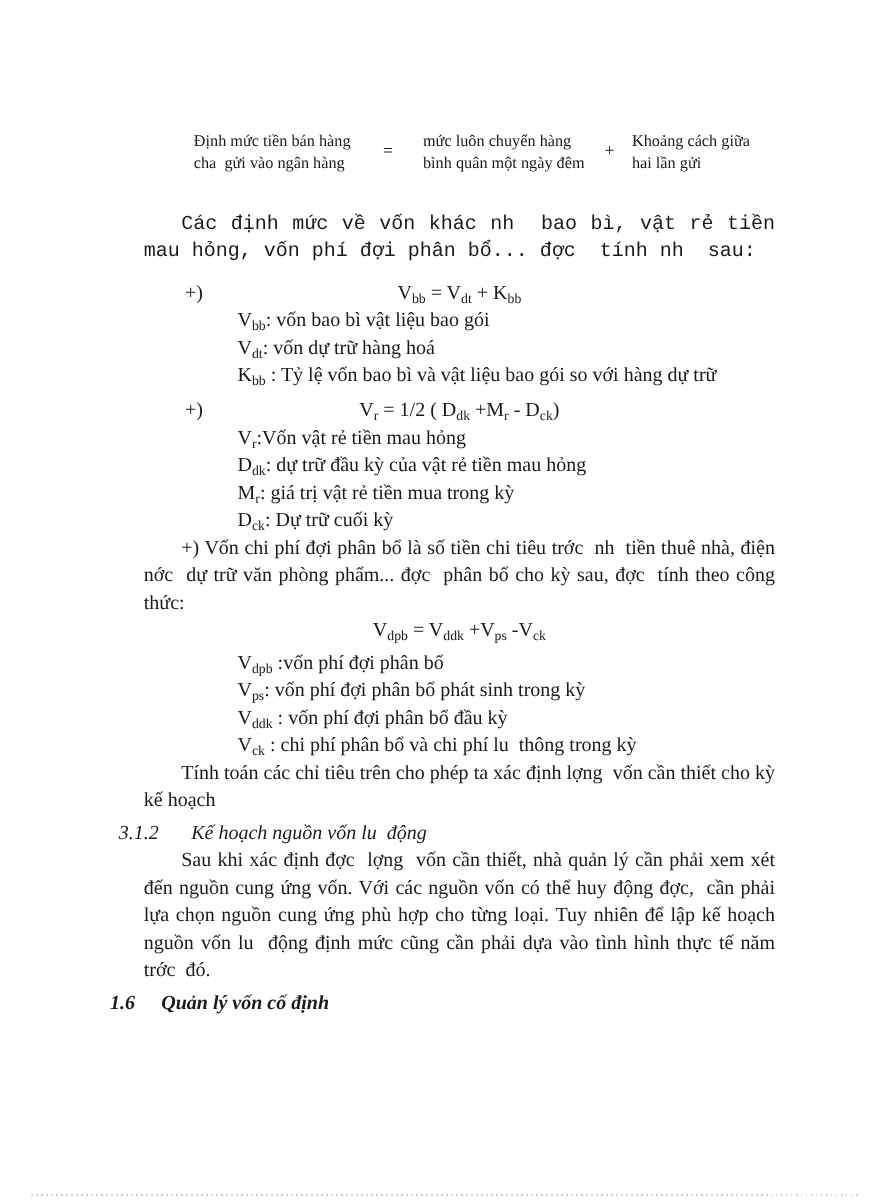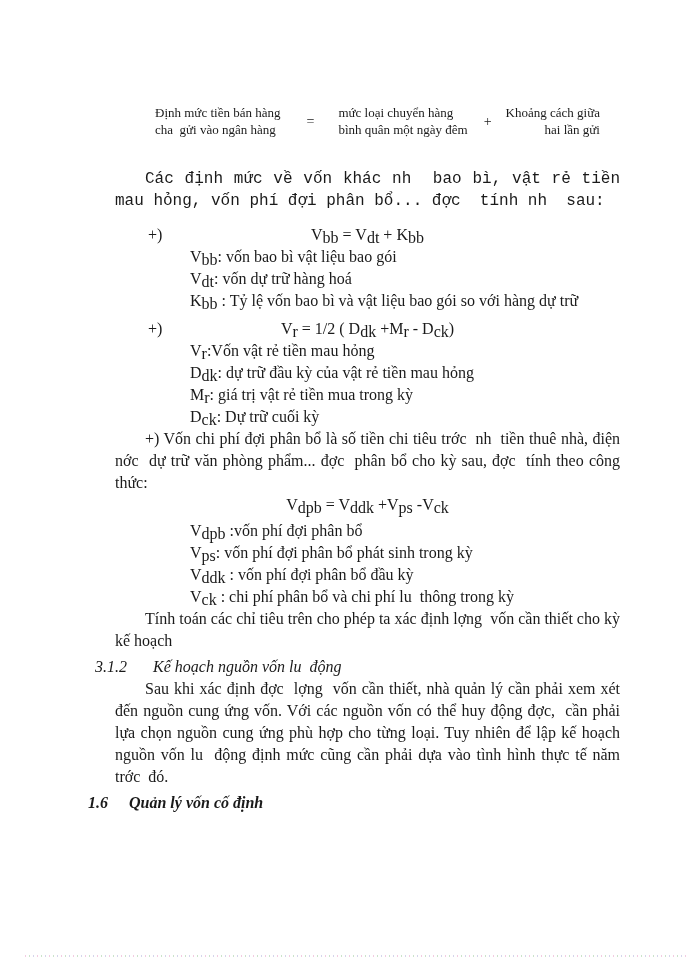--- a/index.html
+++ b/index.html
@@ -13,21 +13,21 @@
     padding:104px 80px 0 88px;
     overflow:hidden;
   }
   
   .top-formula{
     display:flex;align-items:center;
     margin-left:67px;
     font-size:13px;line-height:17px;
   }
   .tf-col{white-space:nowrap;}
-  .tf-col.center{text-align:right;}
+  .tf-col.center{text-align:left;}
   .tf-op{font-size:14px;}
   .tf-op.eq{margin:0 24px 0 26px;}
   .tf-op.plus{margin:0 14px 0 16px;}
   
   .para{
     margin:0 0 0 27px;width:505px;
     font-size:16px;line-height:22px;
     text-align:justify;text-indent:30px;
   }
   .mt30{margin-top:30px;font-family:Liberation Mono, monospace;}
@@ -37,21 +37,21 @@
     margin-left:27px;width:505px;
     font-size:16px;line-height:22px;
     text-align:center;
   }
   .formula-row .fr-label{position:absolute;left:33px;top:0;}
   .f1{margin-top:12px;}
   .f2{margin-top:6px;}
   
   .defs{margin-left:102px;font-size:16px;line-height:22px;}
   .defs3{margin-top:4px;}
-  sub{font-size:16px;line-height:0;vertical-align:-3px;}
+  sub{font-size:11px;line-height:0;vertical-align:-3px;}
   
   .heading{font-size:16px;line-height:22px;font-style:italic;}
   .h312{margin:4px 0 0 7px;}
   .h312 .hnum{display:inline-block;margin-right:26px;}
   .h32{margin:4px 0 0 0;font-weight:bold;}
   .h32 .hnum{display:inline-block;margin-right:21px;}
   .h321{margin:4px 0 0 57px;}
   .h321 .hnum{display:inline-block;margin-right:14px;}
   
   .dotted-line{
@@ -67,21 +67,21 @@
 
 <div class="page">
 
   <div class="top-formula">
     <div class="tf-col">
       <div>Định mức tiền bán hàng</div>
       <div>cha&nbsp; gửi vào ngân hàng</div>
     </div>
     <div class="tf-op eq">=</div>
     <div class="tf-col">
-      <div>mức loại chuyển hàng</div>
+      <div>mức luôn chuyển hàng</div>
       <div>bình quân một ngày đêm</div>
     </div>
     <div class="tf-op plus">+</div>
     <div class="tf-col center">
       <div>Khoảng cách giữa</div>
       <div>hai lần gửi</div>
     </div>
   </div>
 
   <p class="para mt30">Các định mức về vốn khác nh&nbsp; bao bì, vật rẻ tiền mau hỏng, vốn phí đợi phân bổ... đợc&nbsp; tính nh&nbsp; sau:</p>

